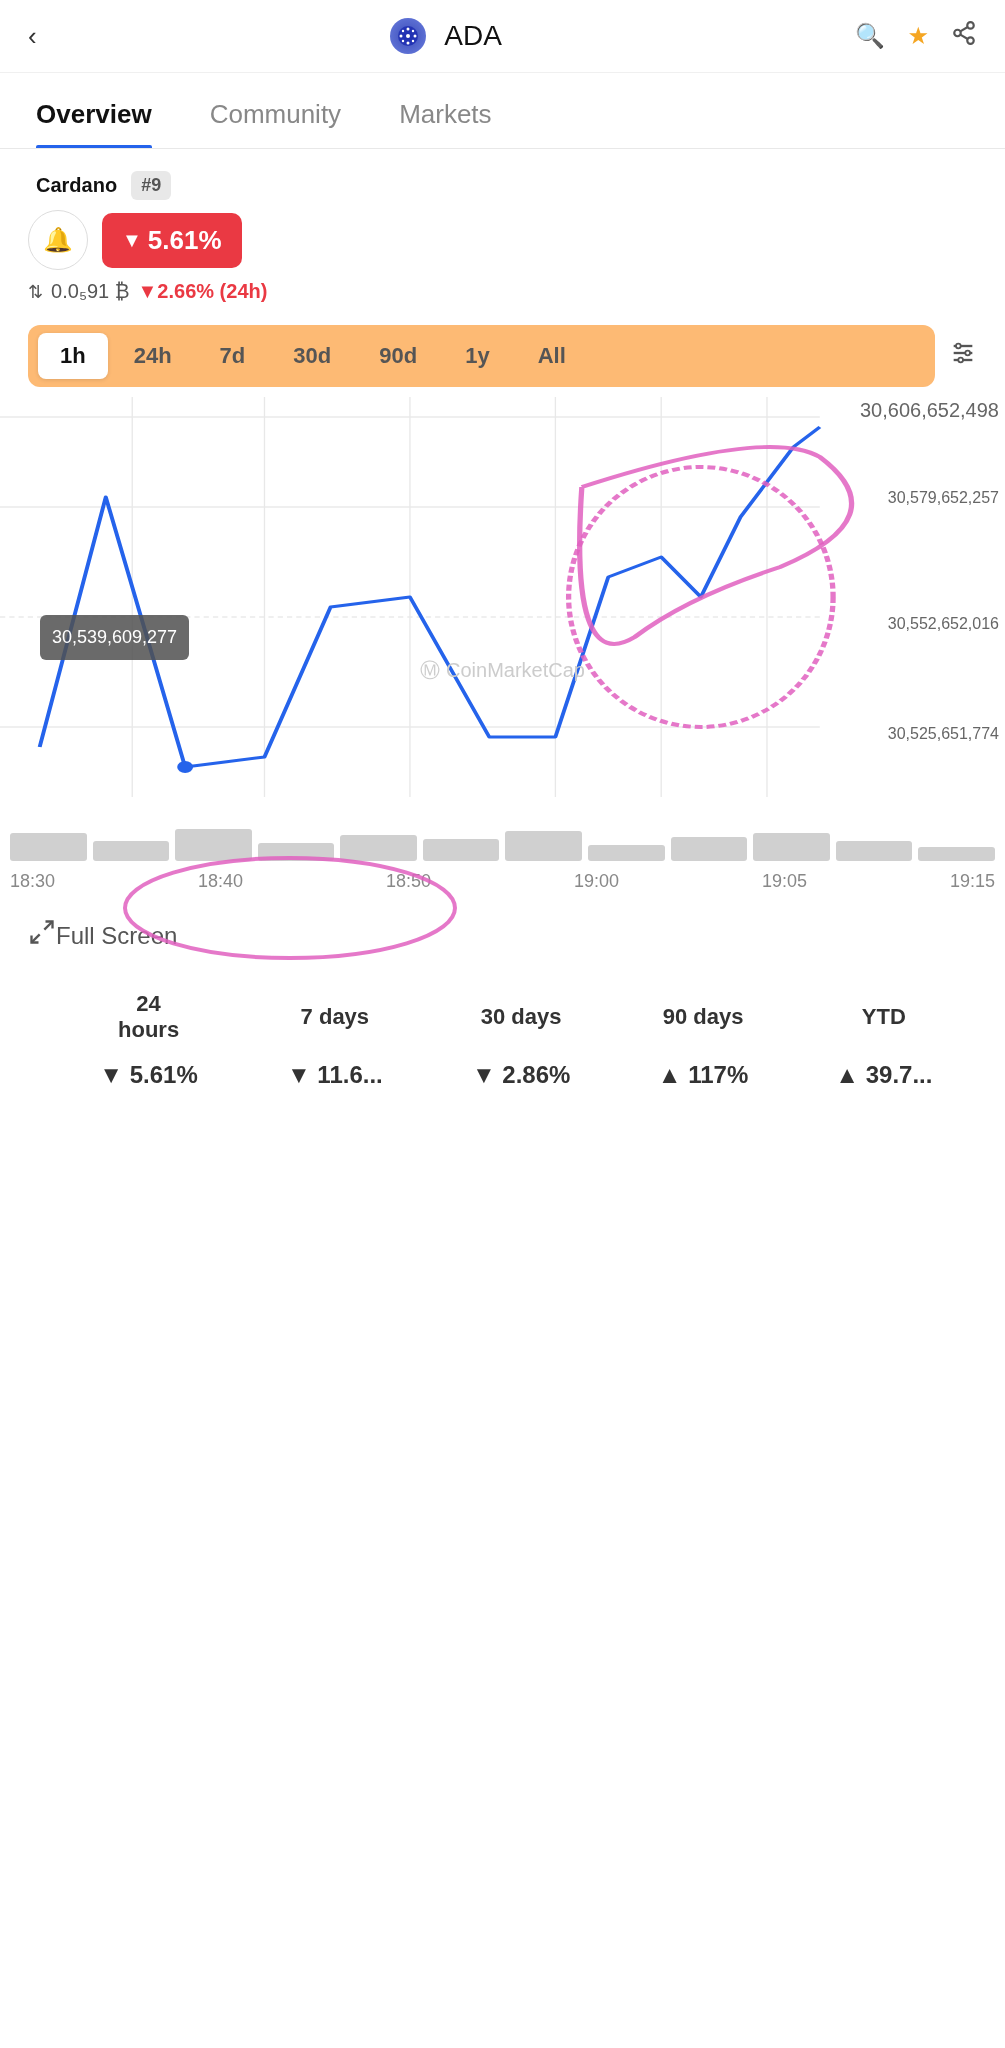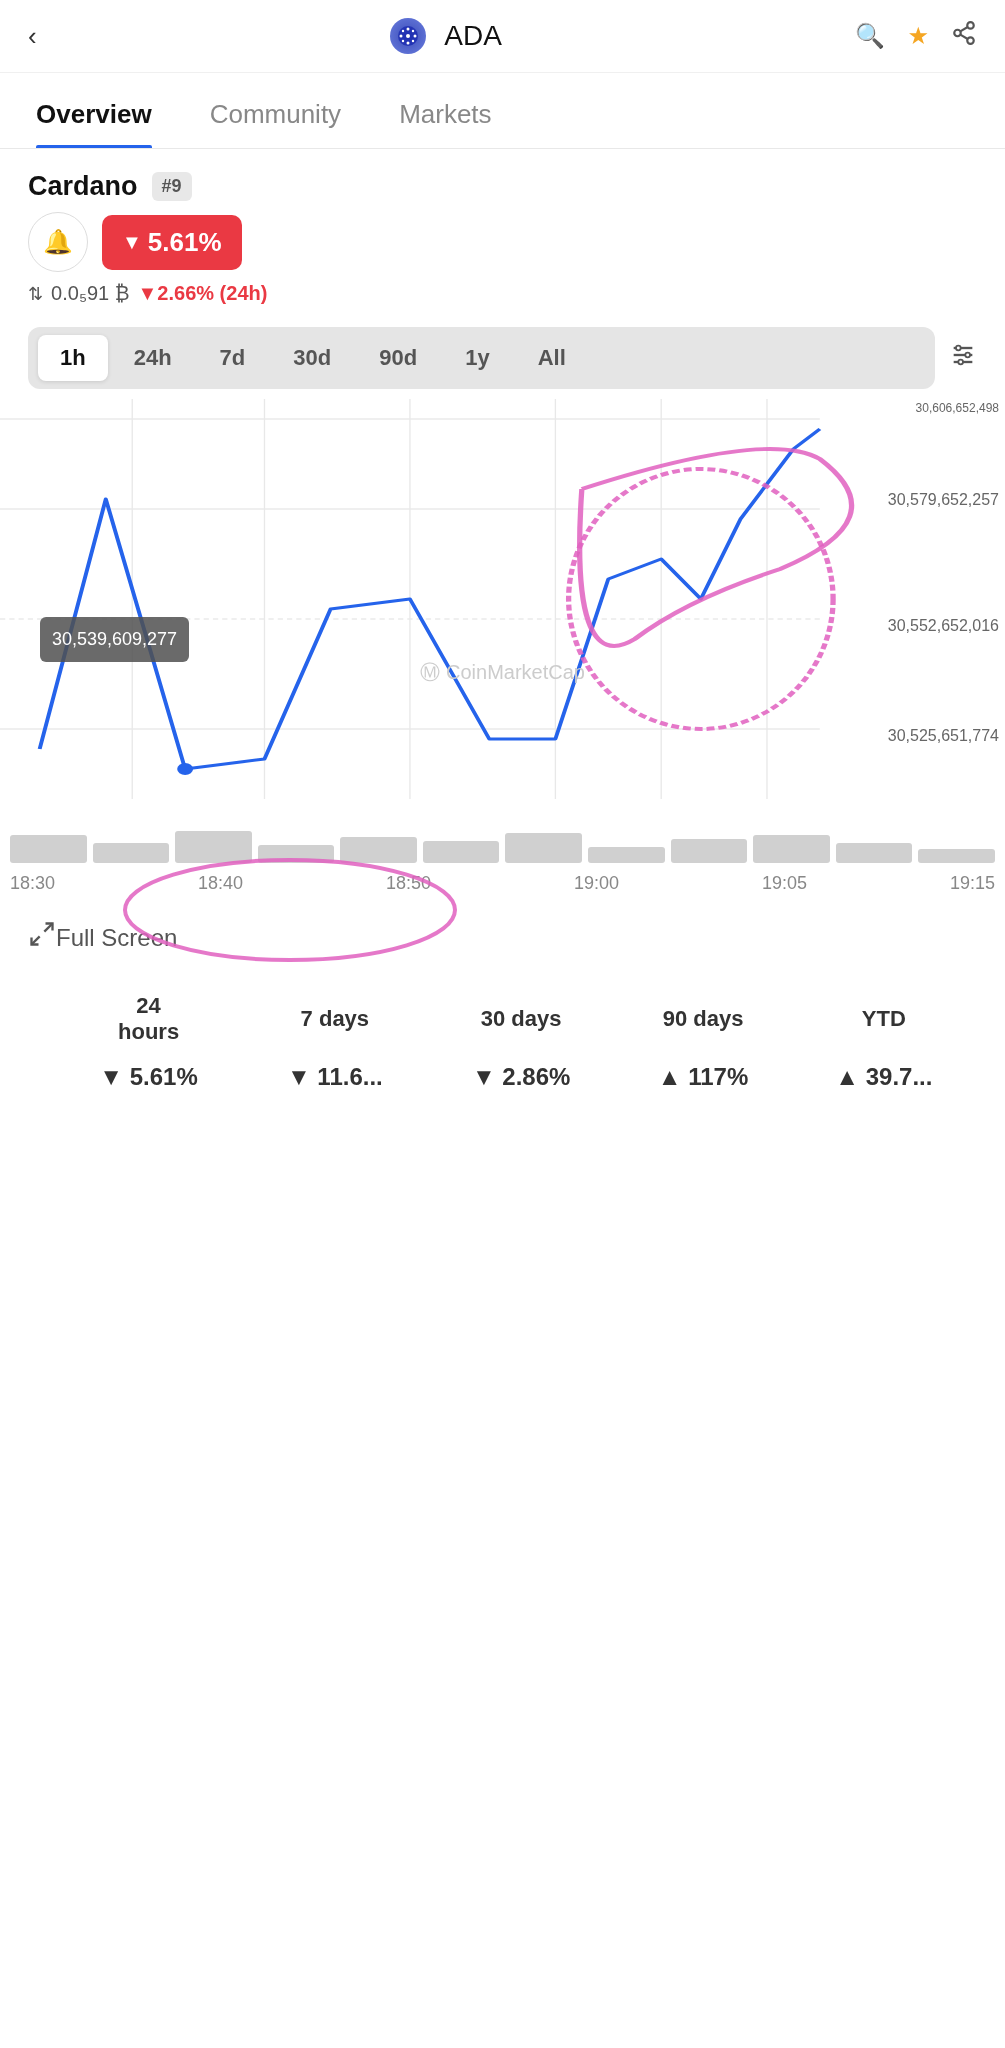--- a/index.html
+++ b/index.html
@@ -66,21 +66,21 @@
       border-radius: 2px 2px 0 0;
     }
 
     
     .coin-info {
       padding: 22px 28px 12px;
     }
     .coin-name-row {
       display: flex; align-items: center; gap: 14px; margin-bottom: 10px;
     }
-    .coin-name { font-size: 27px; font-weight: 700; color: #111; }
+    .coin-name { font-size: 20px; font-weight: 700; color: #111; margin-left: 8px; }
     .rank-badge {
       background: #e8e8e8;
       border-radius: 6px;
       padding: 4px 10px;
       font-size: 18px;
       color: #555;
       font-weight: 600;
     }
 
     .price-change-row {
@@ -113,21 +113,21 @@
     .btc-change-neg { color: #ea3943; font-weight: 600; }
 
     
     .time-filter {
       display: flex; align-items: center;
       padding: 10px 28px;
       gap: 0;
     }
     .time-filter-inner {
       display: flex; align-items: center;
-      background: #e5e5e5;
+      background: #fdba74;
       border-radius: 12px;
       padding: 8px 10px;
       gap: 4px;
       flex: 1;
     }
     .time-btn {
       padding: 10px 22px;
       border-radius: 8px;
       font-size: 22px;
       font-weight: 600;
@@ -349,21 +349,21 @@
       <circle cx="8" cy="6" r="2" fill="white" stroke="#555" stroke-width="1.5"></circle>
       <circle cx="16" cy="12" r="2" fill="white" stroke="#555" stroke-width="1.5"></circle>
       <circle cx="10" cy="18" r="2" fill="white" stroke="#555" stroke-width="1.5"></circle>
     </svg>
   </span>
 </div>
 
 <div class="chart-area" style="position:relative;">
   <div class="chart-svg-container">
 
-    <div style="position:absolute; right:6px; top:2px; font-size:12px; color:#666;">30,606,652,498</div>
+    <div style="position:absolute; right:6px; top:2px; font-size:20px; color:#666;">30,606,652,498</div>
     <div style="position:absolute; right:6px; top:22%; font-size:16px; color:#666;">30,579,652,257</div>
     <div style="position:absolute; right:6px; top:52%; font-size:16px; color:#666;">30,552,652,016</div>
     <div style="position:absolute; right:6px; top:78%; font-size:16px; color:#666;">30,525,651,774</div>
 
     <svg width="100%" height="420" viewBox="0 0 760 420" preserveAspectRatio="none">
 
       <line x1="0" y1="20" x2="620" y2="20" stroke="#e0e0e0" stroke-width="1"></line>
       <line x1="0" y1="110" x2="620" y2="110" stroke="#e0e0e0" stroke-width="1"></line>
       <line x1="0" y1="220" x2="620" y2="220" stroke="#e0e0e0" stroke-width="1" stroke-dasharray="4,3"></line>
       <line x1="0" y1="330" x2="620" y2="330" stroke="#e0e0e0" stroke-width="1"></line>

